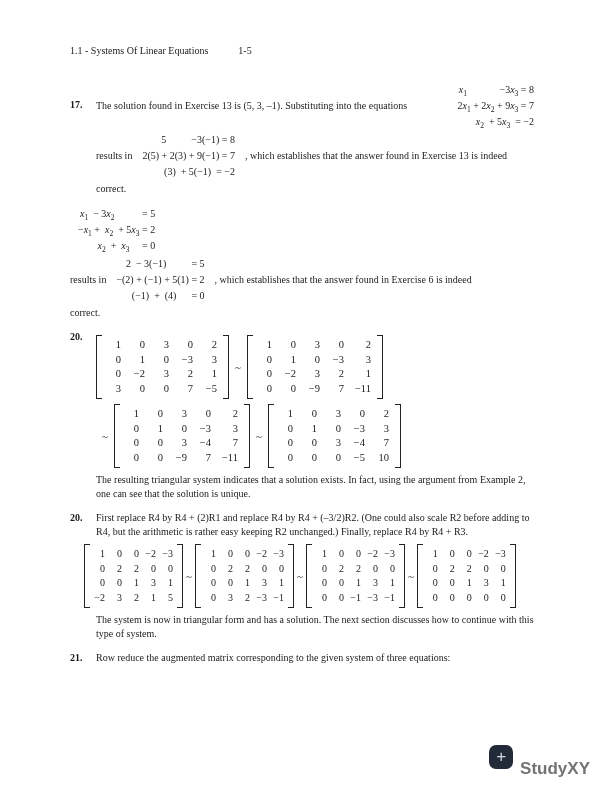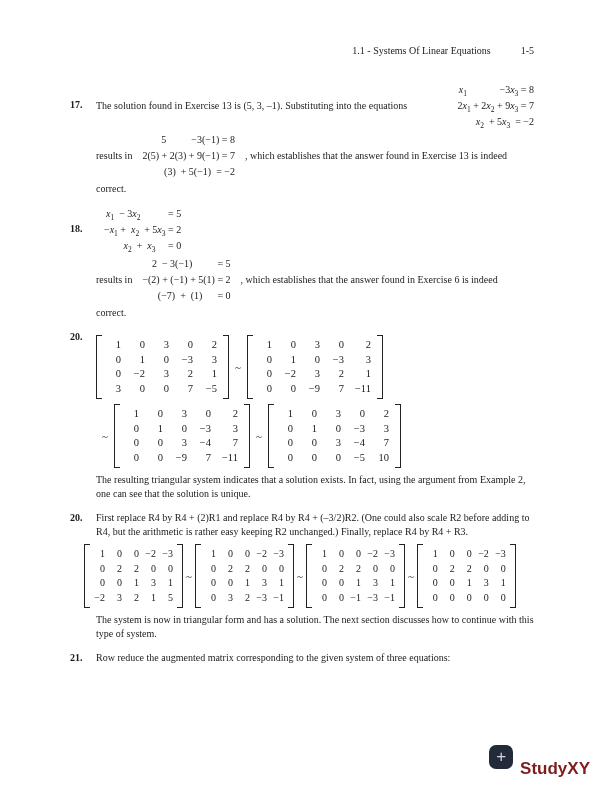--- a/index.html
+++ b/index.html
@@ -6,21 +6,21 @@
   body {
     width:612px; height:792px;
     background:#ffffff;
     font-family:"Liberation Serif", serif;
     font-size:10px; line-height:14px;
     color:#1b1b1b;
     position:relative; overflow:hidden;
   }
   .page { padding:44px 78px 0 70px; }
 
-  .header { display:flex; justify-content:flex-end; gap:30px; font-size:10px; margin-bottom:24px; }
+  .header { display:flex; gap:30px; font-size:10px; margin-bottom:24px; }
 
   .item { display:flex; margin-bottom:10px; }
   .item-num { flex:0 0 26px; font-weight:bold; }
   .item-num.num-mid { padding-top:16px; }
   .item-body { flex:1; min-width:0; }
 
   .row-intro { display:flex; align-items:center; justify-content:space-between; gap:8px; }
   .row-results { display:flex; align-items:center; gap:10px; margin-top:2px; }
   .row-results .outro { flex:1; min-width:0; }
   .intro-text { white-space:nowrap;text-align:center; }
@@ -52,21 +52,21 @@
   .mrow.small .matrix-grid { column-gap:6px; font-size:10px; padding:3px 4px; }
   .mrow.small .mcell { min-width:11px; }
 
   .footer-logo { position:absolute; right:22px; bottom:16px; display:flex; align-items:center; gap:7px; }
   .logo-icon {
     width:24px; height:24px; background:#232b3a; border-radius:7px;
     color:#d3d8e0; display:flex; align-items:center; justify-content:center;
     font-size:17px; font-weight:normal;
     font-family:"Liberation Sans", sans-serif;
   }
-  .logo-text { font-family:"Liberation Sans", sans-serif; font-weight:bold; font-size:17px; color:#7f1d1d;margin-top:24px; }
+  .logo-text { font-family:"Liberation Sans", sans-serif; font-weight:bold; font-size:17px; color:#737373;margin-top:24px; }
 </style>
 </head>
 <body>
 
 <div class="page">
 
   <div class="header">
     <span>1.1 - Systems Of Linear Equations</span>
     <span>1-5</span>
   </div>
@@ -89,35 +89,34 @@
           <div class="eq-line">2(5) + 2(3) + 9(−1) = 7</div>
           <div class="eq-line">    (3)  + 5(−1)  = −2</div>
         </div>
         <span class="outro">, which establishes that the answer found in Exercise 13 is indeed</span>
       </div>
       <div class="correct-line">correct.</div>
     </div>
   </div>
 
   <div class="item">
-    <span class="item-num num-mid">18.</span>
     <div class="item-body">
       <div class="row-intro">
         <div class="stack">
           <div class="eq-line">  <i>x</i><sub>1</sub>  − 3<i>x</i><sub>2</sub>           = 5</div>
           <div class="eq-line">−<i>x</i><sub>1</sub> +  <i>x</i><sub>2</sub>  + 5<i>x</i><sub>3</sub> = 2</div>
           <div class="eq-line">           <i>x</i><sub>2</sub>  +  <i>x</i><sub>3</sub>     = 0</div>
         </div>
       </div>
       <div class="row-results">
         <span>results in</span>
         <div class="stack">
           <div class="eq-line">  2  − 3(−1)          = 5</div>
           <div class="eq-line">−(2) + (−1) + 5(1) = 2</div>
-          <div class="eq-line">     (−7)  +  (1)      = 0</div>
+          <div class="eq-line">     (−1)  +  (4)      = 0</div>
         </div>
         <span class="outro">, which establishes that the answer found in Exercise 6 is indeed</span>
       </div>
       <div class="correct-line">correct.</div>
     </div>
   </div>
 
   <div class="item">
     <span class="item-num">20.</span>
     <div class="item-body">

